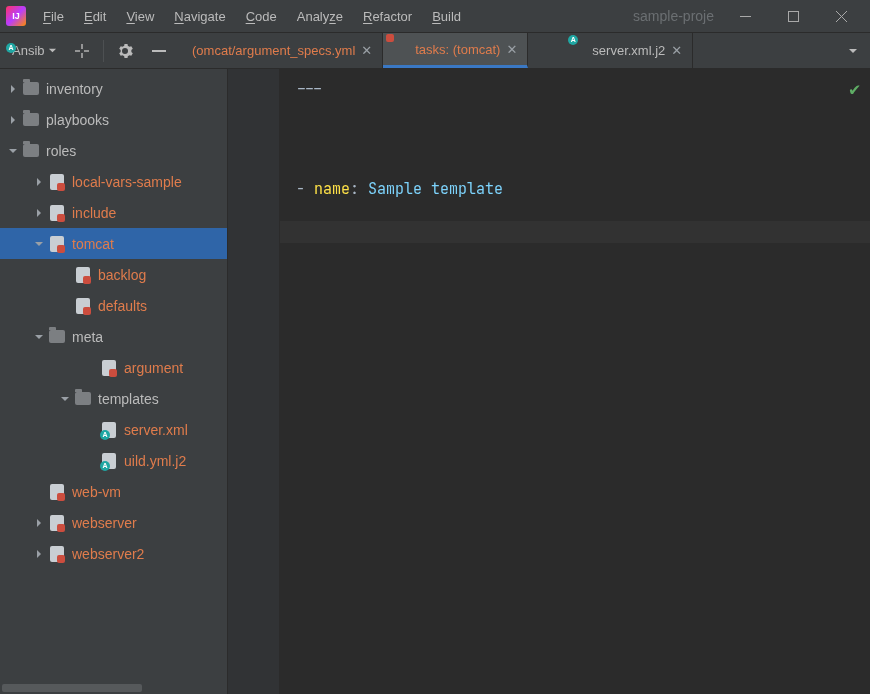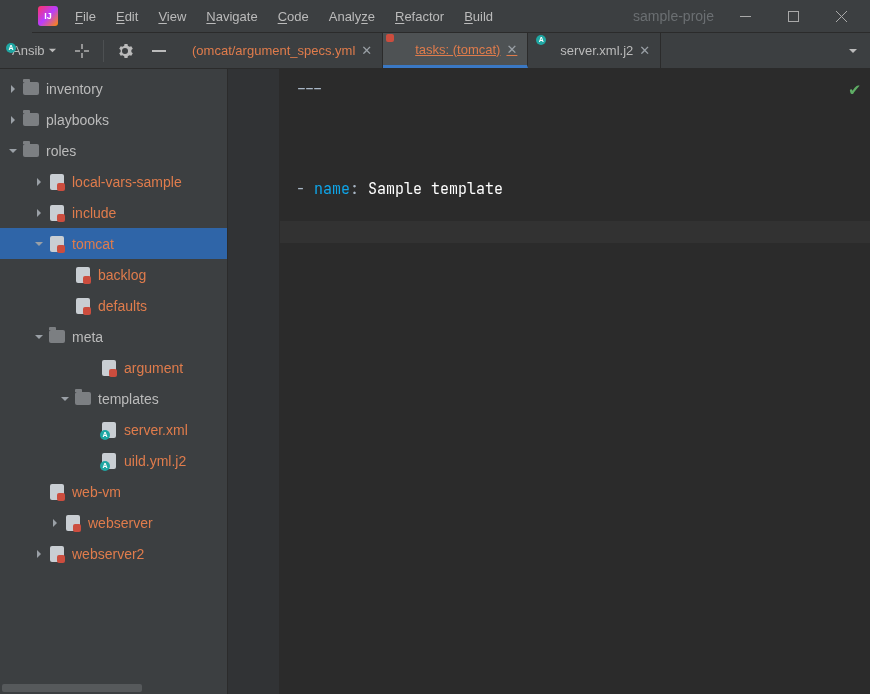--- a/index.html
+++ b/index.html
@@ -14,21 +14,20 @@
   }
   
   .menubar {
     height: 16px;
     background: #3c3f41;
     border-bottom: 1px solid #2b2b2b;
     display: flex;
     align-items: center;
     padding: 16px 6px;
     gap: 2px;
-    margin-left: 32px;
   }
   .app-icon {
     width: 20px; height: 20px;
     margin-right: 6px;
     border-radius: 3px;
     background: linear-gradient(135deg,#ff3366 0%,#b83dff 50%,#ff8c00 100%);
     display:flex;align-items:center;justify-content:center;
     font-size:9px;color:#fff;font-weight:bold;
   }
   .menu-item {
@@ -81,23 +80,22 @@
     border-right:1px solid #2b2b2b;
     max-width: 250px;
     white-space:nowrap;
     position:relative;
   }
   .tab.first { color:#e07c4c; overflow:hidden; }
   .tab.first .label{direction:rtl;overflow:hidden;white-space:nowrap;max-width:180px;}
   .tab.active {
     background:#4e5254;
     border-bottom:3px solid #3a78c4;
-    text-decoration:underline;
-  }
-  .tab.inactive3 { color:#bbbbbb;}
+  }
+  .tab.inactive3 { color:#bbbbbb;margin-left:32px;}
   .tab .close{color:#9aa0a6;font-size:13px;}
   .tab .fic{width:16px;height:16px;}
   .tab-overflow{
     width:34px;display:flex;align-items:center;justify-content:center;
   }
   
   .main { flex:1; display:flex; overflow:hidden; }
   .sidebar {
     width: 228px;
     background:#3c3f41;
@@ -119,23 +117,23 @@
     font-size:15px;
     color:#a9b7c6;
     padding: 10px 16px;
   }
   .editor .check{
     position:absolute;top:8px;right:10px;color:#5fad65;font-size:18px;font-weight:bold;
   }
   .editor .line{white-space:pre;}
   .editor .dashes{color:#a9b7c6;}
   .editor .dash{color:#a9b7c6;}
-  .editor .key{color:#0ea5e9;}
+  .editor .key{color:#fde047;}
   .editor .colon{color:#a9b7c6;}
-  .editor .val{color:#ffffff;}
+  .editor .val{color:#7dd3fc;}
   .editor .caret-line{
     position:absolute;left:0;right:0;height:22px;top:152px;background:#323232;
   }
   
   .tree { padding-top:4px; font-size:14px; color:#bbbbbb; overflow:hidden;}
   .row {
     display:flex;align-items:center;height:31px;
     white-space:nowrap;
   }
   .row .arrow{
@@ -385,21 +383,21 @@
         <span class="label">uild.yml.j2</span>
       </div>
 
       <div class="row file-red" style="padding-left:48px">
         <span class="ic">
             <span class="file-ic redmark"></span>
           </span>
         <span class="label">web-vm</span>
       </div>
 
-      <div class="row file-red" style="padding-left:48px">
+      <div class="row file-red" style="padding-left:32px">
         <span class="arrow">
             <svg viewBox="0 0 10 10">
               <path d="M3 1l4 4-4 4z"></path>
             </svg>
           </span>
         <span class="ic">
             <span class="file-ic redmark"></span>
           </span>
         <span class="label">webserver</span>
       </div>

